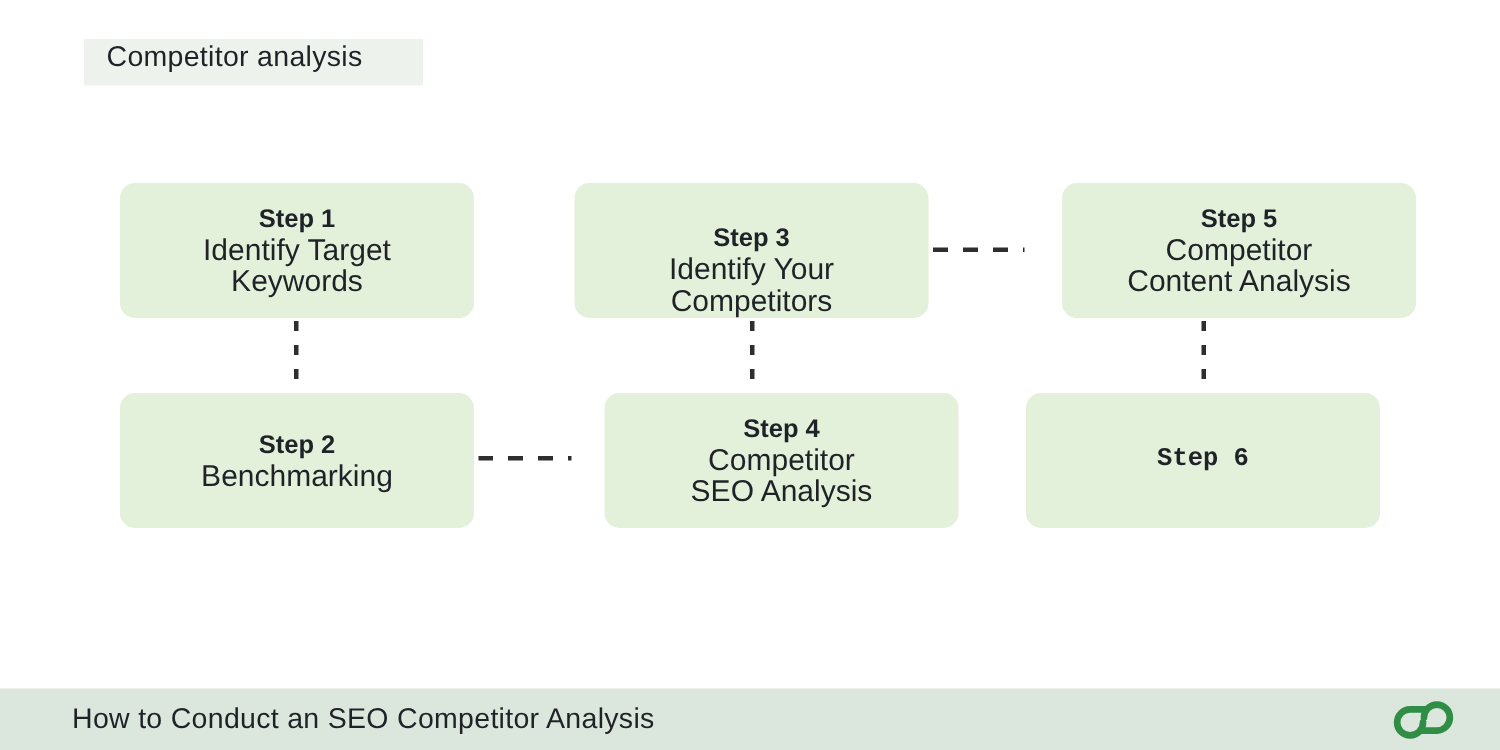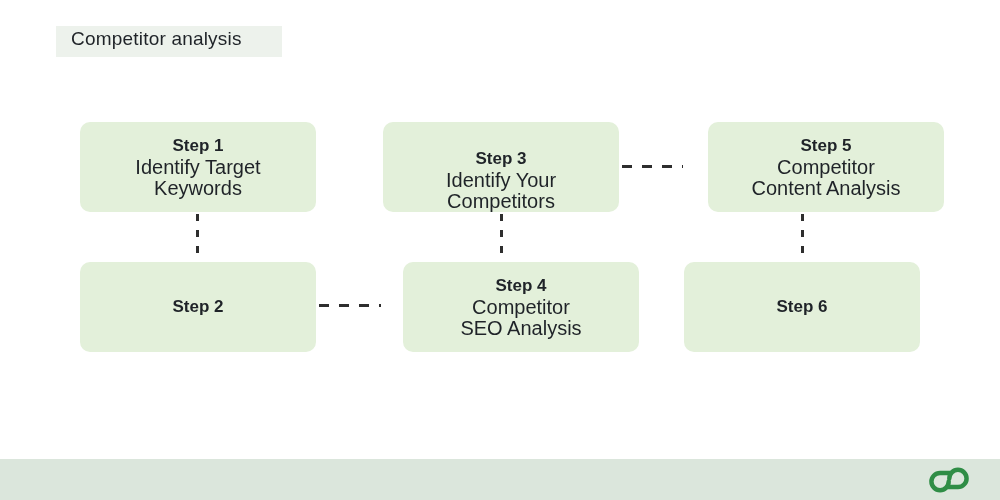--- a/index.html
+++ b/index.html
@@ -42,21 +42,21 @@
   }
   .step-box .step-body{
     font-size:20px;line-height:21px;
     white-space:pre-line;
   }
   .pos-1{left:80px;top:122px;}
   .pos-3{left:383px;top:122px;justify-content:flex-end;}
   .pos-5{left:684px;top:122px;margin-left:24px;}
   .pos-2{left:80px;top:262px;text-align:right;}
   .pos-4{left:383px;top:262px;margin-left:20px;}
-  .pos-6{left:684px;top:262px;}
+  .pos-6{left:684px;top:262px;font-family:Liberation Mono, monospace;}
   .connector-v{
     position:absolute;width:3px;height:46px;
     background:repeating-linear-gradient(180deg,var(--connector) 0 7px,transparent 7px 16px);
   }
   .connector-h{
     position:absolute;height:3px;
     background:repeating-linear-gradient(90deg,var(--connector) 0 10px,transparent 10px 20px);
   }
   .conn-1-2{left:196px;top:214px;}
   .conn-3-4{left:500px;top:214px;}
@@ -95,36 +95,38 @@
   <div class="step-body">Identify Your
 Competitors</div>
 </div>
 <div class="step-box pos-5">
   <div class="step-label">Step 5</div>
   <div class="step-body">Competitor
 Content Analysis</div>
 </div>
 <div class="step-box pos-2">
   <div class="step-label">Step 2</div>
+  <div class="step-body">Benchmarking</div>
 </div>
 <div class="step-box pos-4">
   <div class="step-label">Step 4</div>
   <div class="step-body">Competitor
 SEO Analysis</div>
 </div>
 <div class="step-box pos-6">
   <div class="step-label">Step 6</div>
 </div>
 
 <div class="connector-v conn-1-2"></div>
 <div class="connector-v conn-3-4"></div>
 <div class="connector-v conn-5-6"></div>
 <div class="connector-h conn-3-5"></div>
 <div class="connector-h conn-2-4"></div>
 
 <div class="footer-bar">
+  <div class="footer-caption">How to Conduct an SEO Competitor Analysis</div>
   <div class="footer-logo">
     <svg width="46" height="26" viewBox="0 0 72 40" aria-hidden="true">
       <path d="M38 9 H22 a13.5 13.5 0 1 0 13.5 13.5" fill="none" stroke-width="7" stroke-linecap="round" stroke="#2f8d46"></path>
       <path d="M34 31 H50 a13.5 13.5 0 1 0 -13.5 -13.5" fill="none" stroke-width="7" stroke-linecap="round" stroke="#2f8d46"></path>
     </svg>
   </div>
 </div>
 
 </body></html>

